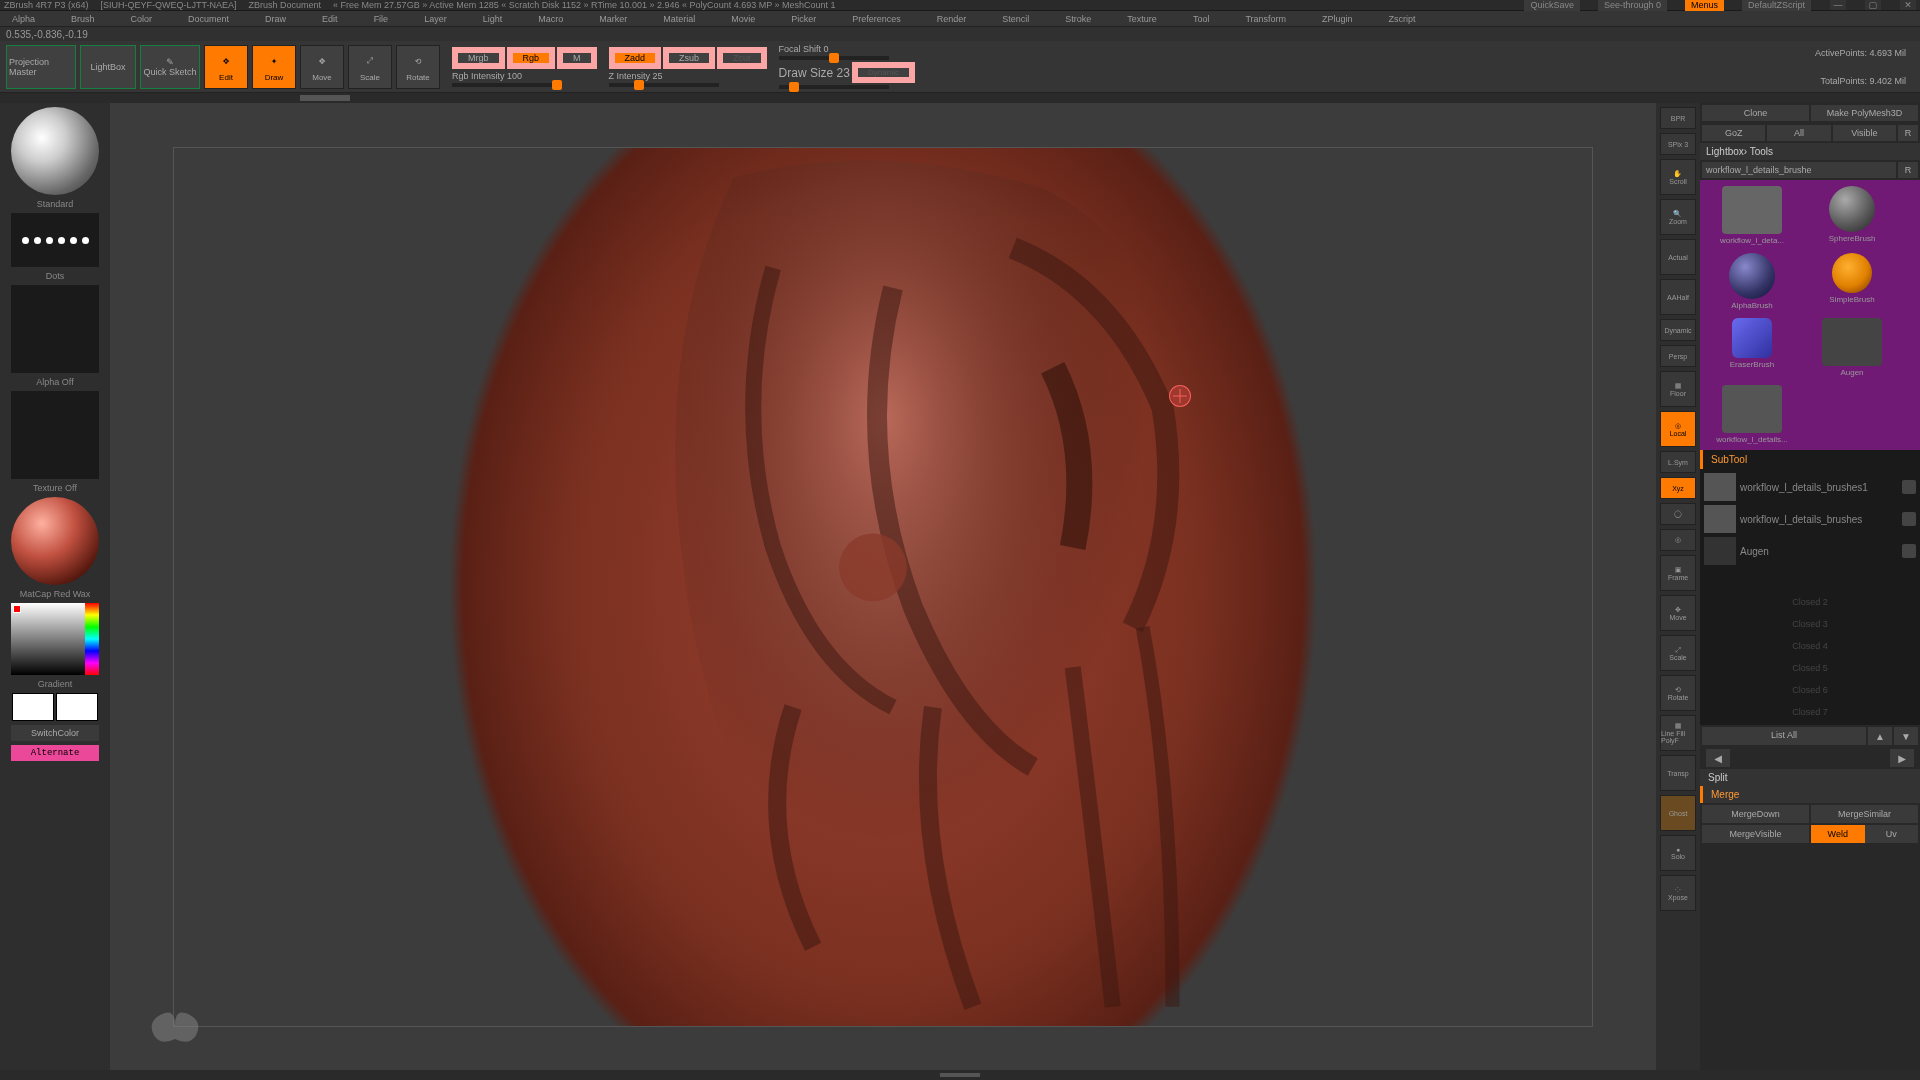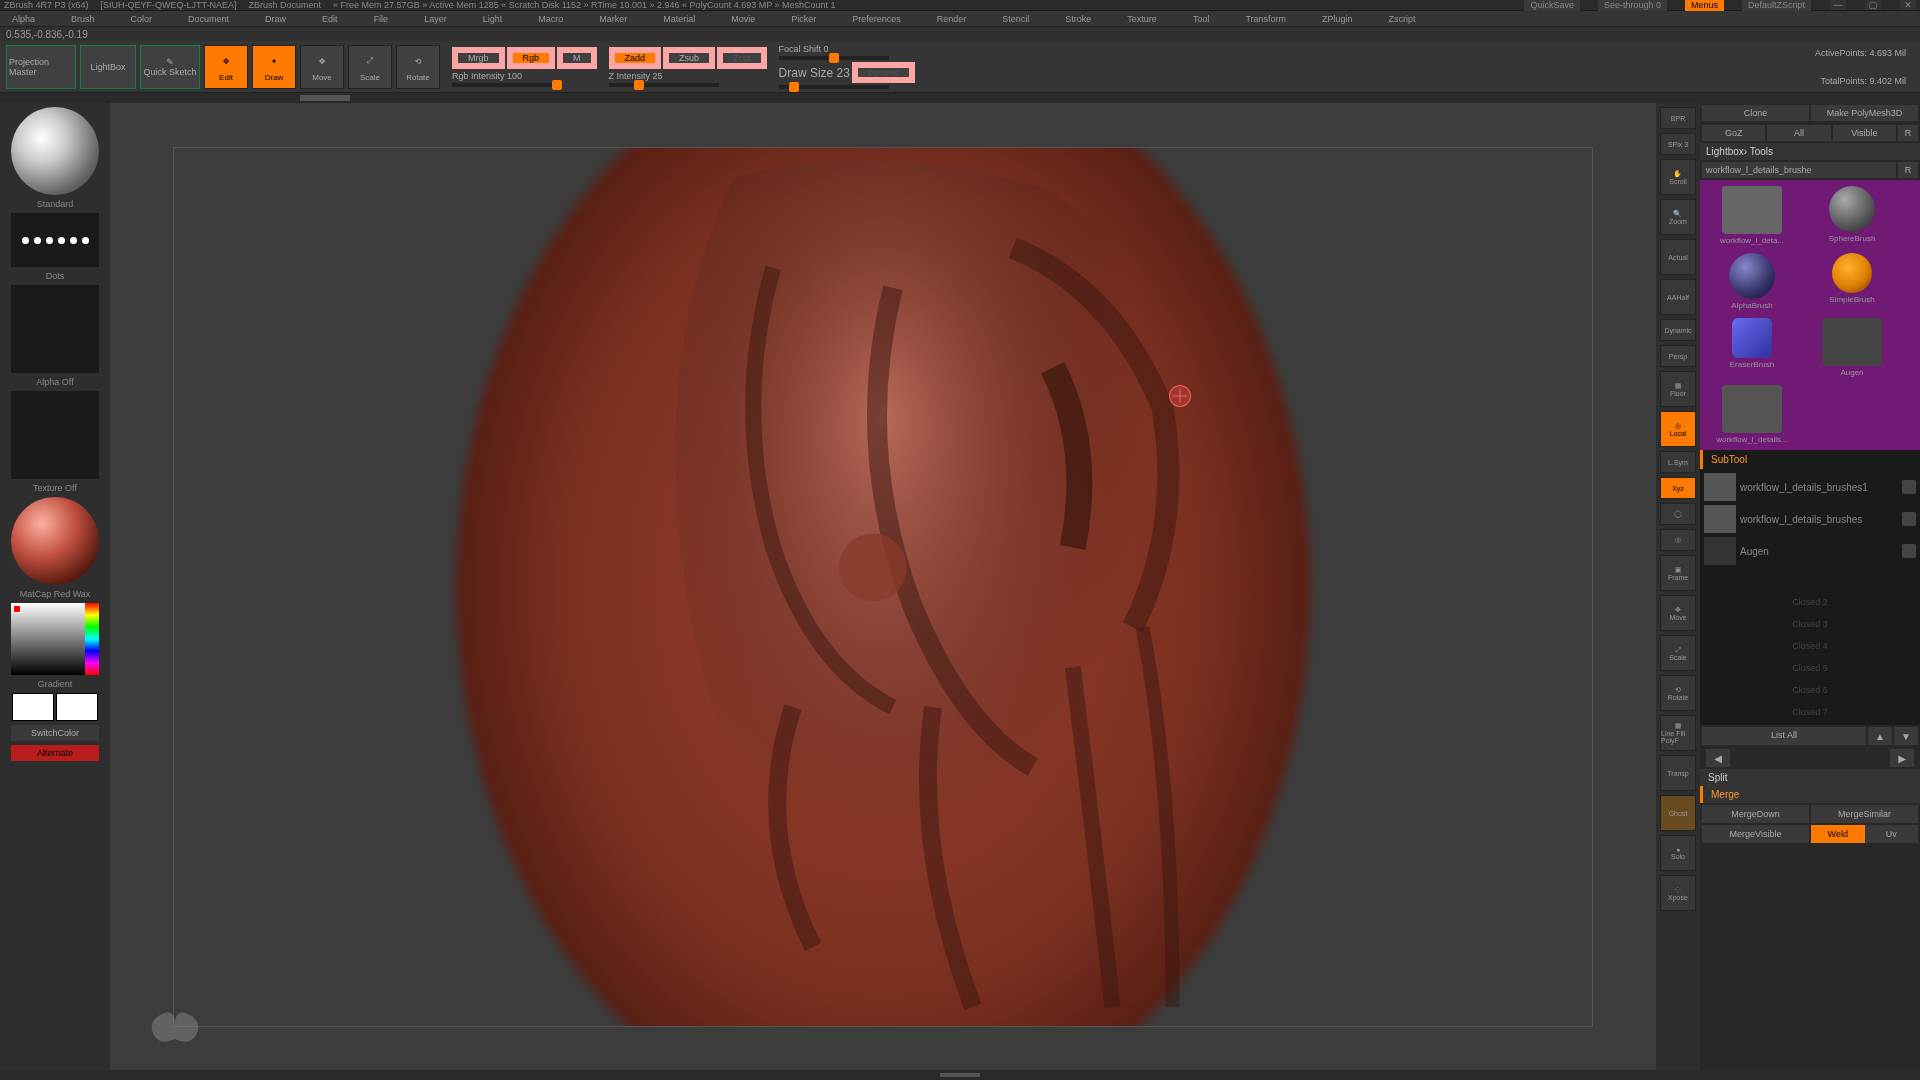--- a/index.html
+++ b/index.html
@@ -51,21 +51,21 @@
 .stroke-preview .dot { width: 7px; height: 7px; background: #fff; border-radius: 50%; }
 .alpha-preview { width: 88px; height: 88px; background: #1a1a1a; }
 .texture-preview { width: 88px; height: 88px; background: #1a1a1a; }
 .material-preview { width: 88px; height: 88px; background: radial-gradient(circle at 35% 30%, #ffb0a0, #c05040 40%, #5a1a10 75%, #200); border-radius: 50%; }
 .color-picker { width: 88px; height: 72px; position: relative; background: linear-gradient(to bottom, #fff, #000); }
 .color-picker .hue { position: absolute; right: 0; top: 0; bottom: 0; width: 14px; background: linear-gradient(to bottom, red, yellow, lime, cyan, blue, magenta, red); }
 .color-picker .marker { position: absolute; width: 8px; height: 8px; border: 1px solid #fff; left: 2px; top: 2px; background: red; }
 .color-swatches { display: flex; gap: 2px; }
 .color-swatches .sw { width: 42px; height: 28px; background: #fff; border: 1px solid #000; }
 .lp-btn { width: 88px; padding: 3px; text-align: center; font-size: 9px; background: #3a3a3a; }
-.lp-btn.orange { background: #b91c1c; color: #000; }
+.lp-btn.orange { background: #ec4899; color: #000; font-family: Liberation Mono, monospace; }
 
 
 .canvas-wrap { flex: 1; background: #3c3c3c; position: relative; display: flex; align-items: center; justify-content: center; }
 .canvas-frame { width: 1420px; height: 880px; border: 1px solid #555; position: relative; background: radial-gradient(ellipse 700px 900px at 50% 50%, #9a4838 0%, #8a3828 25%, #7a3020 45%, #5a2015 60%, #3c3c3c 62%); overflow: hidden; }
 .brush-cursor { position: absolute; left: 1006px; top: 248px; width: 22px; height: 22px; border: 1px solid rgba(255,100,100,0.9); border-radius: 50%; background: rgba(255,80,80,0.3); transform: translate(-50%,-50%); }
 .brush-cursor::before, .brush-cursor::after { content: ''; position: absolute; background: rgba(255,100,100,0.9); }
 .brush-cursor::before { left: 50%; top: 3px; bottom: 3px; width: 1px; transform: translateX(-50%); }
 .brush-cursor::after { top: 50%; left: 3px; right: 3px; height: 1px; transform: translateY(-50%); }
 .logo-fly { position: absolute; left: 30px; bottom: 20px; width: 70px; height: 50px; opacity: 0.5; }
 

